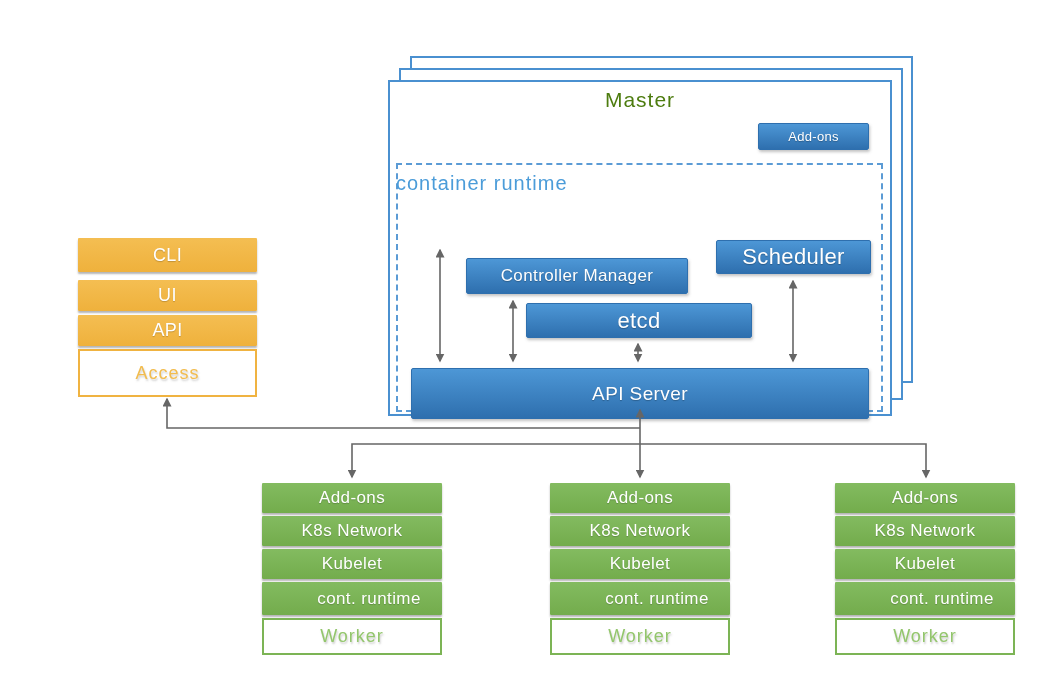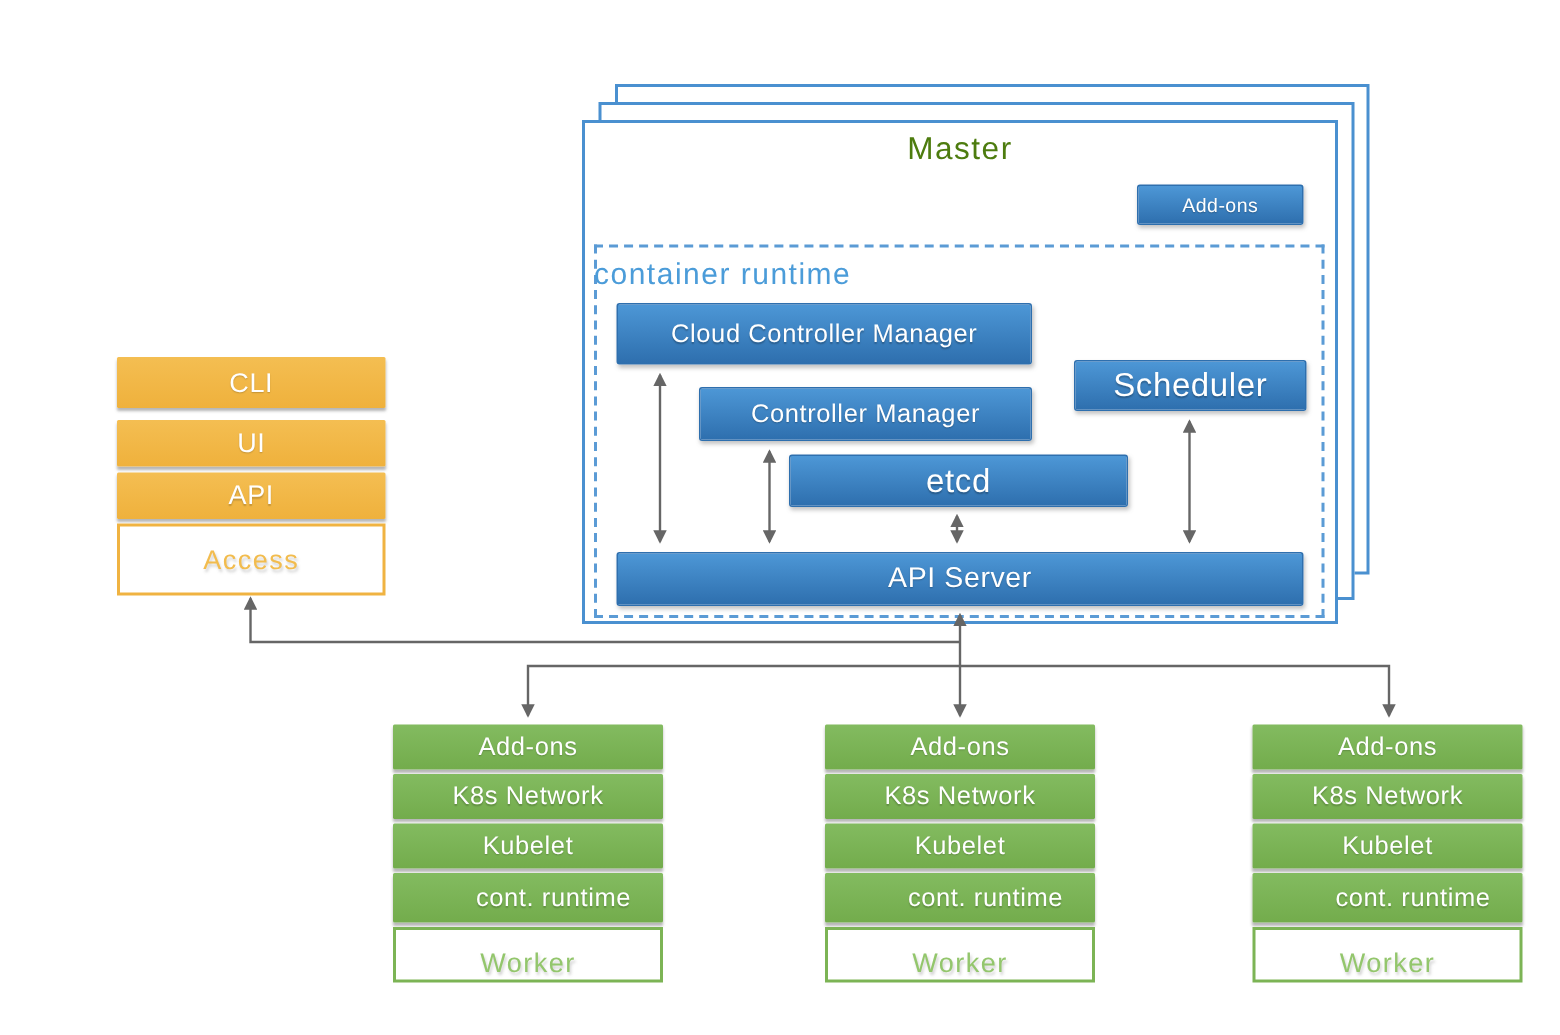--- a/index.html
+++ b/index.html
@@ -49,54 +49,51 @@
   
   .worker-stack{position:absolute;top:483px;width:180px;}
   .bar-green{background:linear-gradient(#83bb60,#73ac4c);font-size:17px;}
   .worker-label{border:2px solid #7cb455;color:#93c66c;}
   .r1{height:34px;margin-bottom:8px;}
   .r2{height:31px;margin-bottom:4px;}
   .r3{height:31px;margin-bottom:3px;}
   .r-access{height:48px;}
   .w1{height:30px;margin-bottom:3px;}
   .w2{height:33px;margin-bottom:3px;padding-left:34px;}
-  .w-label{height:37px;align-items:flex-end;}
+  .w-label{height:37px;}
   svg.overlay{position:absolute;left:0;top:0;pointer-events:none;}
 </style>
 </head>
 <body>
 
 <div id="canvas">
 
   <div class="card" style="left:410px;top:56px;width:503px;height:327px;"></div>
   <div class="card" style="left:399px;top:68px;width:504px;height:332px;"></div>
   <div class="card" style="left:388px;top:80px;width:504px;height:336px;"></div>
 
   <div class="master-title">Master</div>
 
   <div class="blue-box btn" style="left:758px;top:123px;width:111px;height:27px;">
     <span>Add-ons</span>
   </div>
 
   <div class="dashed-panel"></div>
   <div class="cr-title">container runtime</div>
 
-  <div class="blue-box" style="left:411px;top:202px;width:277px;height:41px;font-size:17px;">
-    <span>Cloud Controller Manager</span>
-  </div>
   <div class="blue-box" style="left:466px;top:258px;width:222px;height:36px;font-size:17px;">
     <span>Controller Manager</span>
   </div>
   <div class="blue-box" style="left:716px;top:240px;width:155px;height:34px;">
     <span>Scheduler</span>
   </div>
   <div class="blue-box" style="left:526px;top:303px;width:226px;height:35px;">
     <span>etcd</span>
   </div>
-  <div class="blue-box" style="left:411px;top:368px;width:458px;height:36px;font-size:19px;">
+  <div class="blue-box" style="left:411px;top:368px;width:458px;height:51px;font-size:19px;">
     <span>API Server</span>
   </div>
 
   <div class="access-stack">
     <div class="bar bar-orange r1">
       <span>CLI</span>
     </div>
     <div class="bar bar-orange r2">
       <span>UI</span>
     </div>

